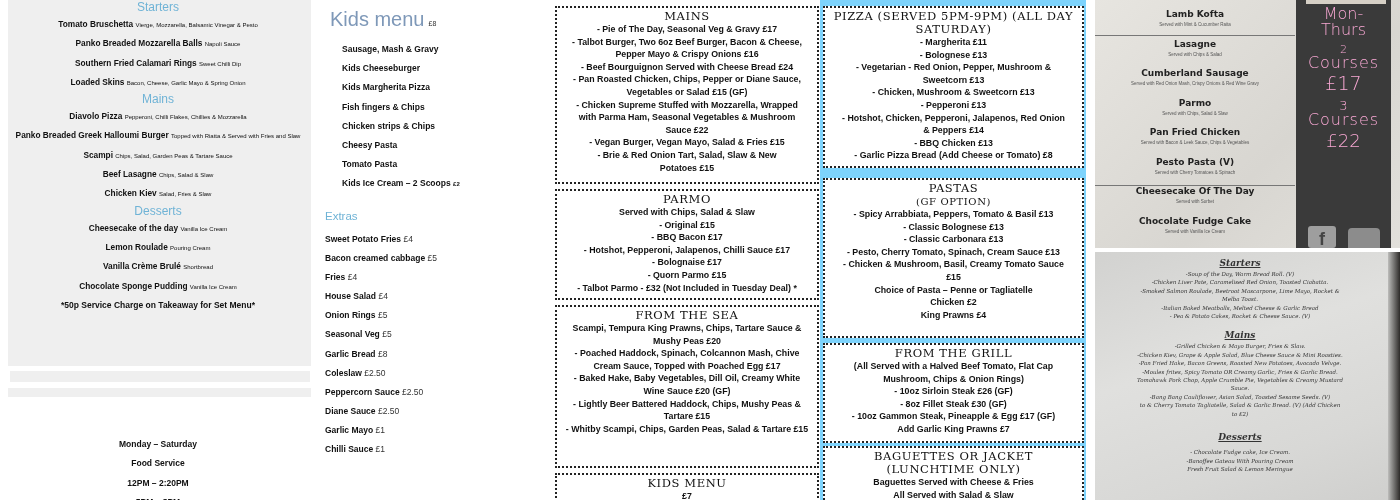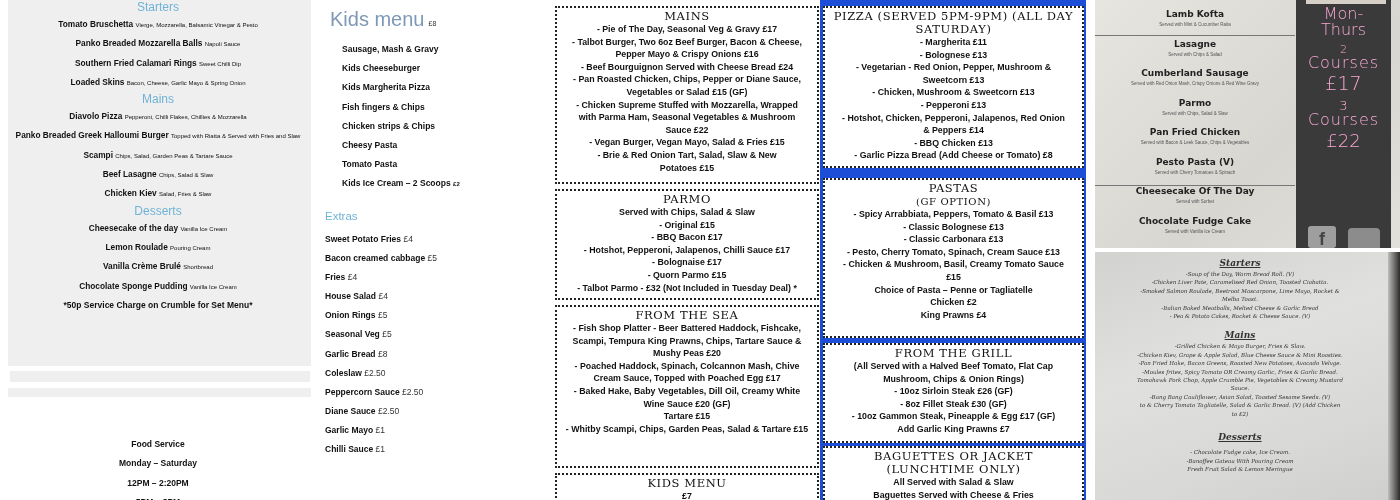--- a/index.html
+++ b/index.html
@@ -32,21 +32,21 @@
 #p2 .elist{position:absolute;left:9px;top:230px;}
 #p2 .elist div{font-size:8.5px;height:19.1px;line-height:19.1px;white-space:nowrap;}
 #p2 .elist b{font-weight:700;}
 #p2 .elist span.pr{color:#333;font-weight:400;}
 
 
 .box{position:absolute;border:2px dotted #222;background:#fff;text-align:center;padding:2px 4px;}
 .box .h{font-family:"DejaVu Serif",serif;font-size:11.5px;letter-spacing:0.6px;font-weight:400;line-height:13px;text-transform:uppercase;}
 .box .l{font-size:8.8px;font-weight:700;line-height:12.6px;}
 #p3{left:554px;top:0;width:266px;height:500px;background:#fff;}
-#p4{left:820px;top:0;width:266px;height:500px;background:#1d4ed8;}
+#p4{left:820px;top:0;width:266px;height:500px;background:#7dd3fc;}
 
 
 #p5{left:1086px;top:0;width:314px;height:500px;background:#fff;}
 #p5 .photo1{position:absolute;left:9px;top:0;width:305px;height:248px;background:linear-gradient(135deg,#e7e5e0,#d8d6d1 60%,#e2e0db);}
 #p5 .dark{position:absolute;left:210px;top:0;width:95px;height:248px;background:#3a3a3a;}
 #p5 .dark .tag{position:absolute;left:10px;top:0;width:80px;height:4px;background:#d6d0c6;}
 #p5 .promo{position:absolute;left:0;top:2px;width:95px;text-align:center;color:#f9a8d4;font-family:"DejaVu Sans",sans-serif;font-weight:200;}
 #p5 .promo div{line-height:1;}
 #p5 .fb{position:absolute;left:222px;top:226px;width:28px;height:22px;background:#9e9e9e;border-radius:3px;color:#444;font-size:18px;font-weight:700;text-align:center;line-height:26px;overflow:hidden;}
 #p5 .shop{position:absolute;left:262px;top:228px;width:32px;height:20px;background:#8c8c8c;border-radius:4px 4px 0 0;}
@@ -78,25 +78,25 @@
     <div class="item"><b>Diavolo Pizza</b> <span class="d">Pepperoni, Chilli Flakes, Chillies &amp; Mozzarella</span></div>
     <div class="item"><b>Panko Breaded Greek Halloumi Burger</b> <span class="d">Topped with Riatta &amp; Served with Fries and Slaw</span></div>
     <div class="item"><b>Scampi</b> <span class="d">Chips, Salad, Garden Peas &amp; Tartare Sauce</span></div>
     <div class="item"><b>Beef Lasagne</b> <span class="d">Chips, Salad &amp; Slaw</span></div>
     <div class="item"><b>Chicken Kiev</b> <span class="d">Salad, Fries &amp; Slaw</span></div>
     <div class="sec">Desserts</div>
     <div class="item"><b>Cheesecake of the day</b> <span class="d">Vanilla Ice Cream</span></div>
     <div class="item"><b>Lemon Roulade</b> <span class="d">Pouring Cream</span></div>
     <div class="item"><b>Vanilla Crème Brulé</b> <span class="d">Shortbread</span></div>
     <div class="item"><b>Chocolate Sponge Pudding</b> <span class="d">Vanilla Ice Cream</span></div>
-    <div class="item footer">*50p Service Charge on Crumble for Set Menu*</div>
+    <div class="item footer">*50p Service Charge on Takeaway for Set Menu*</div>
   </div>
   <div class="hours">
+    <div>Monday – Saturday</div>
     <div>Food Service</div>
-    <div>Monday – Saturday</div>
     <div>12PM – 2:20PM</div>
     <div>5PM – 8PM</div>
   </div>
 </div>
 
 <div class="panel" id="p2">
   <div class="ktitle"><span>Kids menu</span><span class="pr">£8</span></div>
   <div class="klist">
     <div>Sausage, Mash &amp; Gravy</div>
     <div>Kids Cheeseburger</div>
@@ -145,27 +145,27 @@
     <div class="l">Served with Chips, Salad &amp; Slaw</div>
     <div class="l">- Original £15</div>
     <div class="l">- BBQ Bacon £17</div>
     <div class="l">- Hotshot, Pepperoni, Jalapenos, Chilli Sauce £17</div>
     <div class="l">- Bolognaise £17</div>
     <div class="l">- Quorn Parmo £15</div>
     <div class="l">- Talbot Parmo - £32 (Not Included in Tuesday Deal) *</div>
   </div>
   <div class="box" style="left:1px;top:305px;width:264px;height:163px;">
     <div class="h" style="margin-bottom:0;">From the Sea</div>
-    <div class="l">-  Fish Shop Platter - Beer Battered Haddock, Fishcake,</div>
     <div class="l">Scampi, Tempura King Prawns, Chips, Tartare Sauce &amp;</div>
     <div class="l">Mushy Peas £20</div>
     <div class="l">-  Poached Haddock, Spinach, Colcannon Mash, Chive</div>
     <div class="l">Cream Sauce, Topped with Poached Egg £17</div>
     <div class="l">-  Baked Hake, Baby Vegetables, Dill Oil, Creamy White</div>
     <div class="l">Wine Sauce £20 (GF)</div>
+    <div class="l">-  Lightly Beer Battered Haddock, Chips, Mushy Peas &amp;</div>
     <div class="l">Tartare £15</div>
     <div class="l">-  Whitby Scampi, Chips, Garden Peas, Salad &amp; Tartare £15</div>
   </div>
   <div class="box" style="left:1px;top:473px;width:264px;height:40px;">
     <div class="h">Kids Menu</div>
     <div class="l">£7</div>
   </div>
 </div>
 
 <div class="panel" id="p4">
@@ -199,22 +199,22 @@
     <div class="h">From the Grill</div>
     <div class="l">(All Served with a Halved Beef Tomato, Flat Cap</div>
     <div class="l">Mushroom, Chips &amp; Onion Rings)</div>
     <div class="l">-   10oz Sirloin Steak £26 (GF)</div>
     <div class="l">-   8oz Fillet Steak £30 (GF)</div>
     <div class="l">-   10oz Gammon Steak, Pineapple &amp; Egg £17 (GF)</div>
     <div class="l">Add Garlic King Prawns £7</div>
   </div>
   <div class="box" style="left:3px;top:446px;width:261px;height:70px;">
     <div class="h">Baguettes or Jacket (Lunchtime Only)</div>
+    <div class="l">Baguettes Served with Cheese &amp; Fries</div>
     <div class="l">All Served with Salad &amp; Slaw</div>
-    <div class="l">Baguettes Served with Cheese &amp; Fries</div>
   </div>
 </div>
 
 <div class="panel" id="p5">
   <div class="photo1"></div>
   <div class="list1">
     <div class="it">
         <div class="n">Lamb Kofta</div>
         <div class="s">Served with Mint &amp; Cucumber Raita</div>
       </div>

